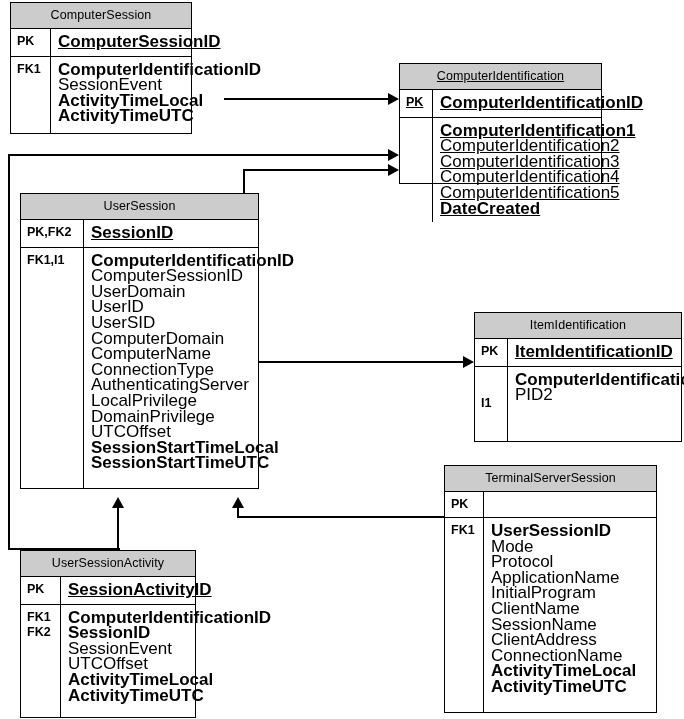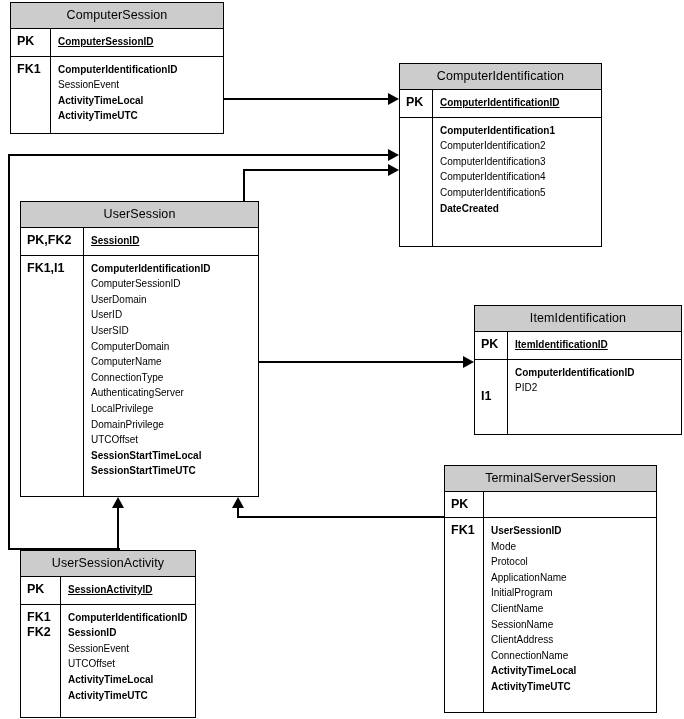--- a/index.html
+++ b/index.html
@@ -43,21 +43,21 @@
     font-weight:bold;
     line-height:15px;
     padding:5px 16px 5px 6px;
     white-space:nowrap;
   }
   .keycol.mid{display:flex;align-items:center;padding-top:0;padding-bottom:0;}
   .fieldcol{
     flex:1 1 auto;
     box-sizing:border-box;
     padding:5px 4px 6px 7px;
-    font-size:10px;
+    font-size:17px;
     line-height:15.6px;
   }
   .fld{white-space:nowrap;}
   .fld.b{font-weight:bold;}
   .fld.u{font-weight:bold;text-decoration:underline;}
 
   
   .ln{position:absolute;background:#000;z-index:2;}
   .lnh{height:2px;}
   .lnv{width:2px;}
@@ -94,61 +94,61 @@
   <div class="ln lnh" style="left:259px;top:361px;width:205px;"></div>
   <div class="arrow right" style="left:463px;top:355.5px;"></div>
 
   <div class="ln lnv" style="left:117px;top:508px;height:55px;"></div>
   <div class="arrow up" style="left:111.5px;top:497px;"></div>
 
   <div class="ln lnh" style="left:237px;top:516px;width:208px;"></div>
   <div class="ln lnv" style="left:237px;top:508px;height:10px;"></div>
   <div class="arrow up" style="left:231.5px;top:497px;"></div>
 
-  <div class="entity" style="left:10px;top:2px;width:214px;height:132px;">
+  <div class="entity" style="left:10px;top:2px;width:182px;height:132px;">
     <div class="ent-header">ComputerSession</div>
     <div class="ent-section pk-sec">
       <div class="keycol" style="width:40px;">PK</div>
       <div class="fieldcol">
         <div class="fld u">ComputerSessionID</div>
       </div>
     </div>
     <div class="ent-section" style="flex:1;">
       <div class="keycol" style="width:40px;">FK1</div>
       <div class="fieldcol">
         <div class="fld b">ComputerIdentificationID</div>
         <div class="fld">SessionEvent</div>
         <div class="fld b">ActivityTimeLocal</div>
         <div class="fld b">ActivityTimeUTC</div>
       </div>
     </div>
   </div>
 
-  <div class="entity" style="left:399px;top:63px;width:203px;height:184px;">
+  <div class="entity" style="left:399px;top:63px;width:203px;height:121px;text-decoration:underline;">
     <div class="ent-header">ComputerIdentification</div>
     <div class="ent-section pk-sec">
       <div class="keycol" style="width:33px;">PK</div>
       <div class="fieldcol">
         <div class="fld u">ComputerIdentificationID</div>
       </div>
     </div>
     <div class="ent-section" style="flex:1;">
       <div class="keycol" style="width:33px;"></div>
       <div class="fieldcol">
         <div class="fld b">ComputerIdentification1</div>
         <div class="fld">ComputerIdentification2</div>
         <div class="fld">ComputerIdentification3</div>
         <div class="fld">ComputerIdentification4</div>
         <div class="fld">ComputerIdentification5</div>
         <div class="fld b">DateCreated</div>
       </div>
     </div>
   </div>
 
-  <div class="entity" style="left:20px;top:201px;width:239px;height:296px;">
+  <div class="entity" style="left:20px;top:193px;width:239px;height:296px;">
     <div class="ent-header">UserSession</div>
     <div class="ent-section pk-sec">
       <div class="keycol" style="width:63px;">PK,FK2</div>
       <div class="fieldcol">
         <div class="fld u">SessionID</div>
       </div>
     </div>
     <div class="ent-section" style="flex:1;">
       <div class="keycol" style="width:63px;">FK1,I1</div>
       <div class="fieldcol">
@@ -163,21 +163,21 @@
         <div class="fld">AuthenticatingServer</div>
         <div class="fld">LocalPrivilege</div>
         <div class="fld">DomainPrivilege</div>
         <div class="fld">UTCOffset</div>
         <div class="fld b">SessionStartTimeLocal</div>
         <div class="fld b">SessionStartTimeUTC</div>
       </div>
     </div>
   </div>
 
-  <div class="entity" style="left:474px;top:305px;width:208px;height:130px;">
+  <div class="entity" style="left:474px;top:312px;width:208px;height:130px;">
     <div class="ent-header">ItemIdentification</div>
     <div class="ent-section pk-sec">
       <div class="keycol" style="width:33px;">PK</div>
       <div class="fieldcol">
         <div class="fld u">ItemIdentificationID</div>
       </div>
     </div>
     <div class="ent-section" style="flex:1;">
       <div class="keycol mid" style="width:33px;text-align:center;">I1</div>
       <div class="fieldcol">

